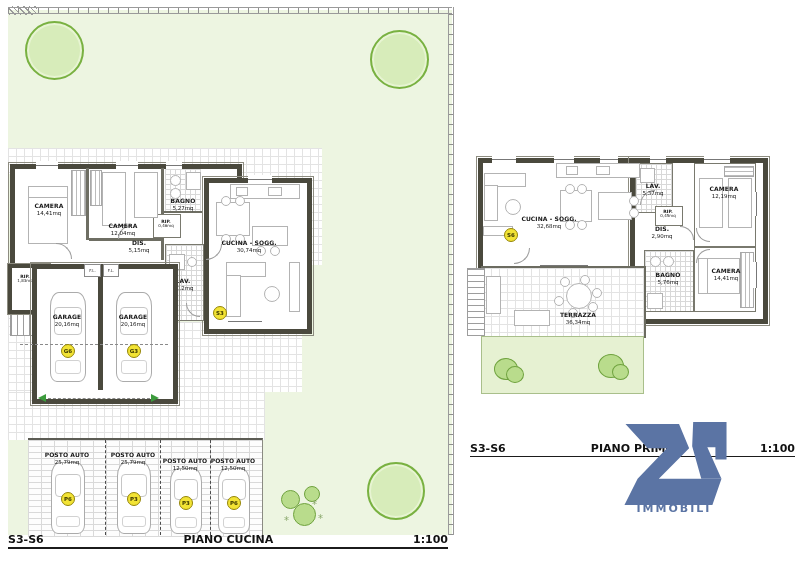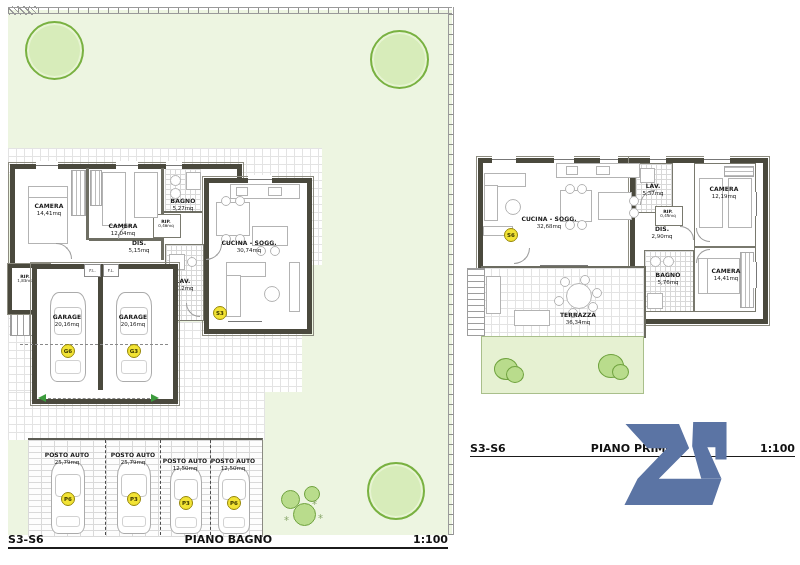--- a/index.html
+++ b/index.html
@@ -246,21 +246,21 @@
 
   <div class="abs bush" style="left:281px;top:490px;width:17px;height:17px;"></div>
   <div class="abs bush" style="left:293px;top:503px;width:21px;height:21px;"></div>
   <div class="abs bush" style="left:304px;top:486px;width:14px;height:14px;"></div>
   <div class="abs star" style="left:312px;top:500px;">*</div>
   <div class="abs star" style="left:284px;top:516px;">*</div>
   <div class="abs star" style="left:318px;top:514px;">*</div>
 
   <div class="abs ttl" style="left:8px;top:533px;width:440px;height:13px;">
     <span>S3-S6</span>
-    <span>PIANO BAGNO</span>
+    <span>PIANO CUCINA</span>
     <span>1:100</span>
   </div>
   <div class="abs rule" style="left:8px;top:547px;width:440px;height:0;"></div>
 
   <div class="abs blk" style="left:478px;top:158px;width:164px;height:110px;"></div>
   <div class="abs blk" style="left:630px;top:158px;width:128px;height:156px;"></div>
   <div class="abs" style="left:635px;top:163px;width:118px;height:100px;background:#fff;"></div>
 
   <div class="abs tilef room" style="left:635px;top:163px;width:36px;height:48px;"></div>
   <div class="abs room" style="left:655px;top:206px;width:26px;height:18px;background:#fff;"></div>
@@ -370,14 +370,15 @@
     <span>S3-S6</span>
     <span>PIANO PRIMO</span>
     <span>1:100</span>
   </div>
   <div class="abs rule" style="left:470px;top:456px;width:325px;height:0;border-top-width:1px;"></div>
 
   <svg class="abs" style="left:606px;top:416px;z-index:8;" width="140" height="96" viewBox="0 0 130 95">
     <path fill="#5b74a4" d="M15,8 L68,8 L78,32 L48,62 L110,62 L101,88 L14,88 L27,62 L56,32 L37,32 Z"></path>
     <path fill="#5b74a4" d="M82,6 L115,6 L115,43 L104,43 L104,31 L96,31 L110,62 L90,62 L81,30 Z"></path>
   </svg>
+  <div class="abs brand-text" style="left:604px;top:502px;width:140px;color:#5b74a4;z-index:8;">IMMOBILI</div>
 
 </div>
 
 </body></html>

